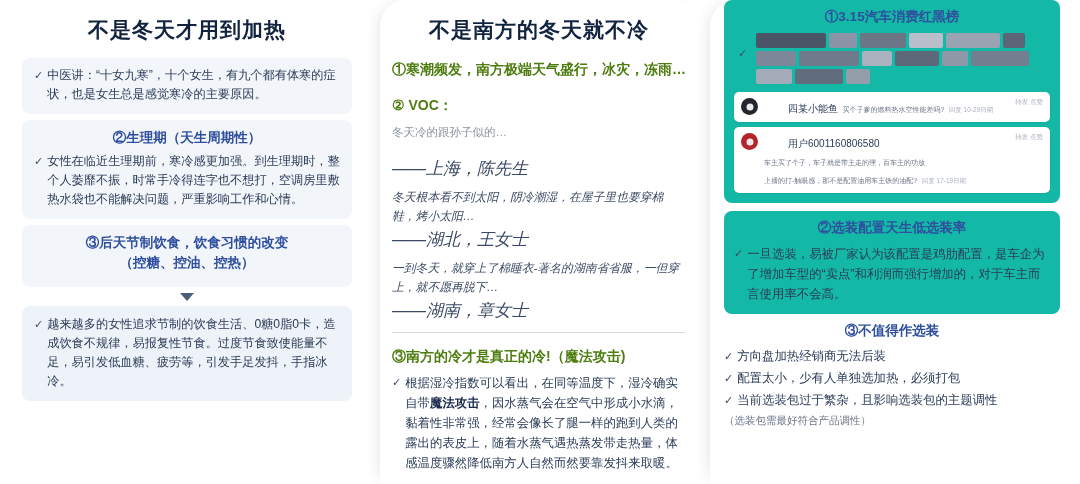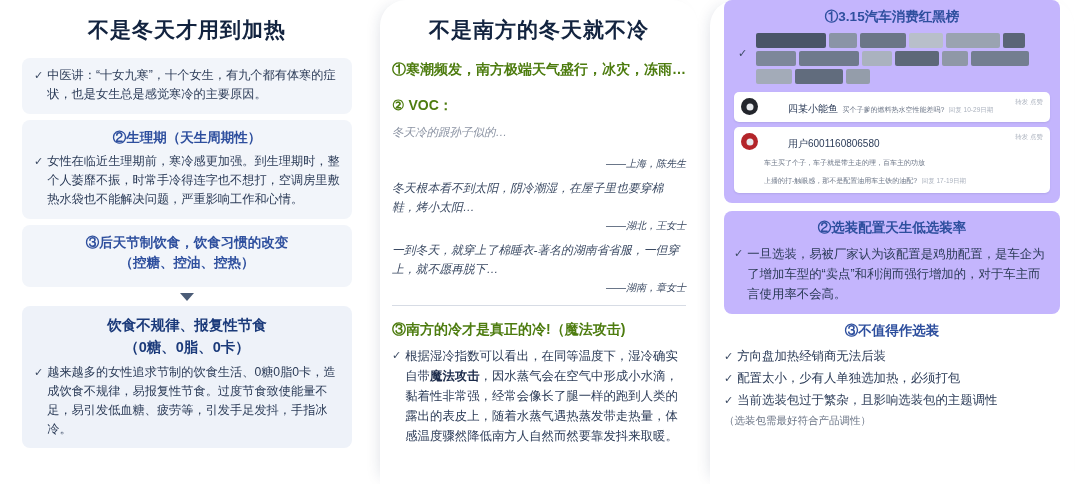--- a/index.html
+++ b/index.html
@@ -109,55 +109,54 @@
   .c2-item-head {
     color: #4d7c0f;
     font-weight: bold;
     font-size: 14px;
     line-height: 1.6;
     margin-bottom: 6px;
   }
   .c2-voc-note {
     font-size: 11.5px;
     color: #8b93a3;
-    font-style: italic;
     line-height: 1.6;
     margin-bottom: 16px;
   }
   .quote {
     font-size: 11.8px;
     color: #3b4a63;
     font-style: italic;
     line-height: 1.6;
     margin-bottom: 2px;
   }
   .quote-src {
-    font-size: 10px;
+    font-size: 17px;
     color: #3b4a63;
     font-style: italic;
-    text-align: right;
+    text-align: left;
     margin-bottom: 8px;
   }
   .hr {
     border: none;
     border-top: 1px solid #d7dce5;
     margin: 10px 0 12px 0;
   }
   .c2-body {
     font-size: 12.4px;
     line-height: 1.62;
     color: #2b3b57;
     display: flex;
     gap: 4px;
   }
   .c2-body b { color: #1b2a4a; }
 
   
   .c3-panel {
-    background: #c4b5fd;
+    background: #14b8a6;
     border-radius: 8px;
     padding: 8px 10px 10px 10px;
     margin-bottom: 8px;
   }
   .c3-head {
     text-align: center;
     color: #2e4f9e;
     font-weight: bold;
     font-size: 13.5px;
     margin-bottom: 7px;
@@ -275,22 +274,20 @@
       </div>
 
       <div class="blk">
         <div class="blk-head" style="white-space:pre-line">③后天节制饮食，饮食习惯的改变
 （控糖、控油、控热）</div>
       </div>
 
       <div class="arrow-down"></div>
 
       <div class="blk-final">
-        <div class="blk-head" style="white-space:pre-line">饮食不规律、报复性节食
-（0糖、0脂、0卡）</div>
         <div class="blk-body">
           <span class="tick">✓</span>
           <span>越来越多的女性追求节制的饮食生活、0糖0脂0卡，造成饮食不规律，易报复性节食。过度节食致使能量不足，易引发低血糖、疲劳等，引发手足发抖，手指冰冷。</span>
         </div>
       </div>
     </div>
   </div>
 
   <div class="col col-2">
     <div class="col-bg"></div>

